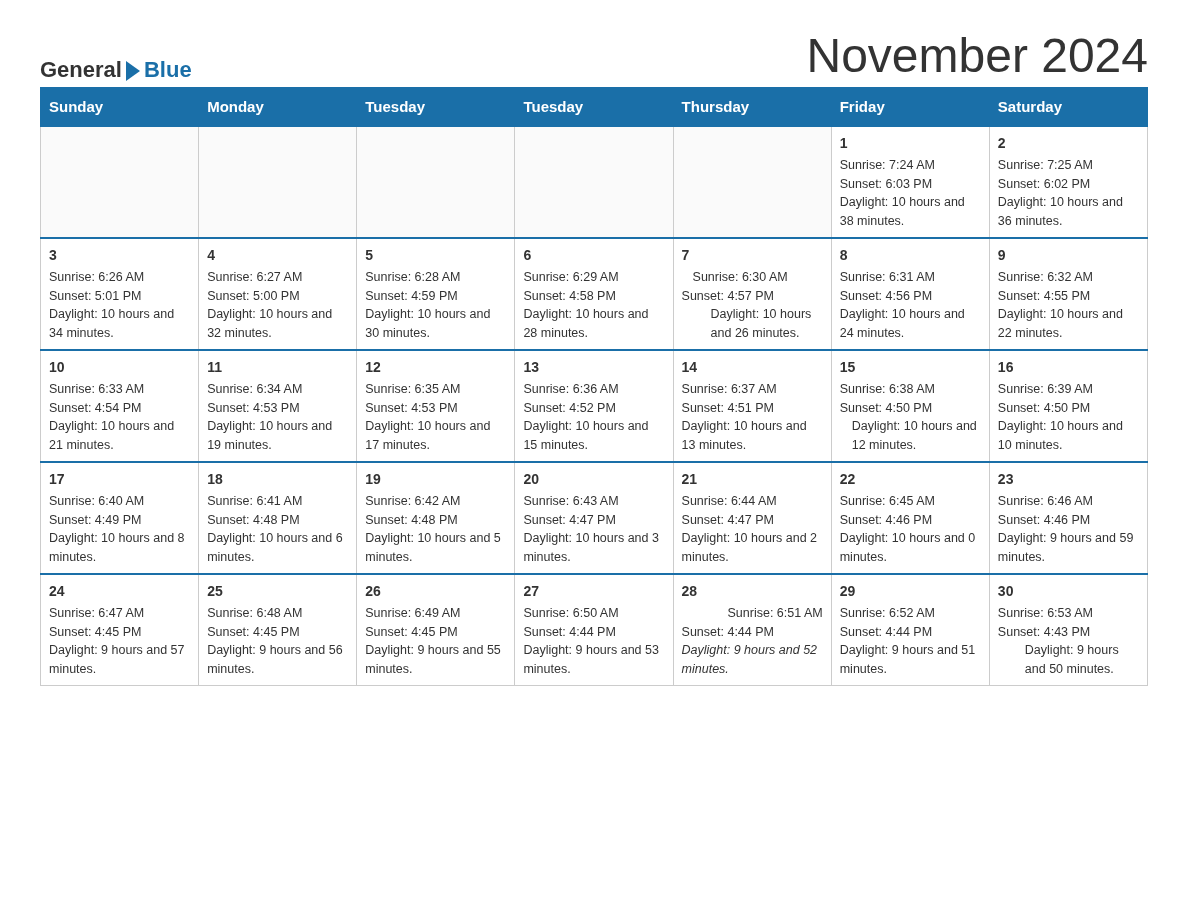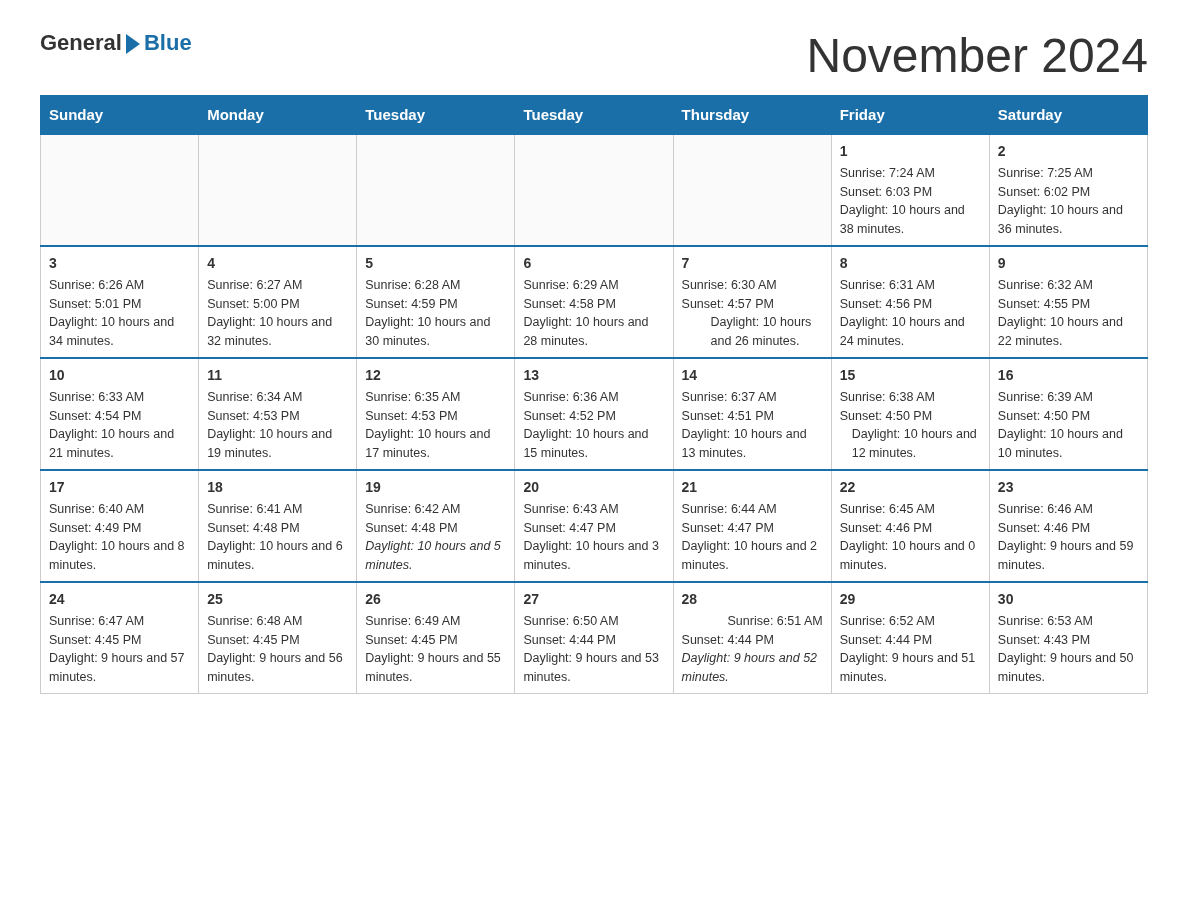--- a/index.html
+++ b/index.html
@@ -5,22 +5,22 @@
     * { box-sizing: border-box; margin: 0; padding: 0; }
     body {
       font-family: Arial, sans-serif;
       background: #fff;
       padding: 30px 40px;
       color: #333;
     }
     .header {
       display: flex;
       justify-content: space-between;
-      align-items: flex-start;
-      margin-bottom: 12px;
+      align-items: flex-end;
+      margin-bottom: 4px;
     }
     .logo {
       display: flex;
       align-items: center;
       gap: 4px;
     }
     .logo-text-general {
       font-size: 22px;
       font-weight: bold;
       color: #333;
@@ -154,21 +154,21 @@
           <span style="display: block;">Daylight: 10 hours and 30 minutes.</span>
         </td>
         <td>
           <span class="day-num">6</span>
           <span style="display: block;">Sunrise: 6:29 AM</span>
           <span style="display: block;">Sunset: 4:58 PM</span>
           <span style="display: block;">Daylight: 10 hours and 28 minutes.</span>
         </td>
         <td>
           <span class="day-num">7</span>
-          <span style="display: block;">Sunrise: 6:30 AM</span>
+          <span style="display: block; margin-left: 11px;">Sunrise: 6:30 AM</span>
           <span style="display: block;">Sunset: 4:57 PM</span>
           <span style="display: block; margin-left: 29px;">Daylight: 10 hours and 26 minutes.</span>
         </td>
         <td>
           <span class="day-num">8</span>
           <span style="display: block;">Sunrise: 6:31 AM</span>
           <span style="display: block;">Sunset: 4:56 PM</span>
           <span style="display: block;">Daylight: 10 hours and 24 minutes.</span>
         </td>
         <td>
@@ -232,21 +232,21 @@
         <td>
           <span class="day-num">18</span>
           <span style="display: block;">Sunrise: 6:41 AM</span>
           <span style="display: block;">Sunset: 4:48 PM</span>
           <span style="display: block;">Daylight: 10 hours and 6 minutes.</span>
         </td>
         <td>
           <span class="day-num">19</span>
           <span style="display: block;">Sunrise: 6:42 AM</span>
           <span style="display: block;">Sunset: 4:48 PM</span>
-          <span style="display: block; font-style: italic;">Daylight: 10 hours and 5 minutes.</span>
+          <span style="display: block;">Daylight: 10 hours and 5 minutes.</span>
         </td>
         <td>
           <span class="day-num">20</span>
           <span style="display: block;">Sunrise: 6:43 AM</span>
           <span style="display: block;">Sunset: 4:47 PM</span>
           <span style="display: block;">Daylight: 10 hours and 3 minutes.</span>
         </td>
         <td>
           <span class="day-num">21</span>
           <span style="display: block;">Sunrise: 6:44 AM</span>
@@ -300,17 +300,17 @@
         <td>
           <span class="day-num">29</span>
           <span style="display: block;">Sunrise: 6:52 AM</span>
           <span style="display: block;">Sunset: 4:44 PM</span>
           <span style="display: block;">Daylight: 9 hours and 51 minutes.</span>
         </td>
         <td>
           <span class="day-num">30</span>
           <span style="display: block;">Sunrise: 6:53 AM</span>
           <span style="display: block;">Sunset: 4:43 PM</span>
-          <span style="display: block;">Daylight: 9 hours and 50 minutes.</span>
+          <span style="display: block; margin-left: 27px;">Daylight: 9 hours and 50 minutes.</span>
         </td>
       </tr>
     </tbody>
 </table>
 
 </body></html>

